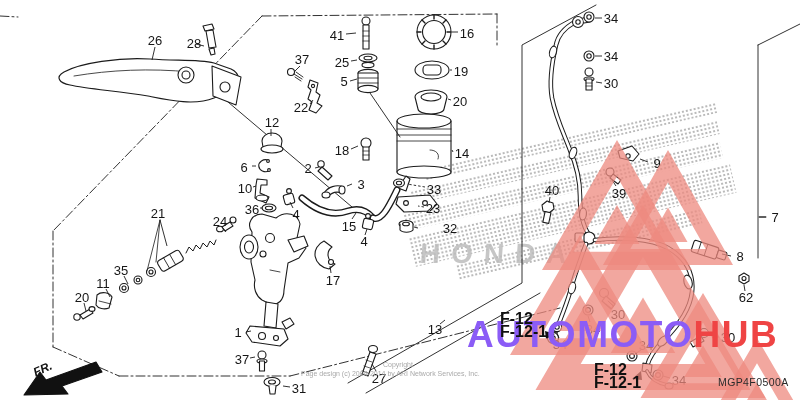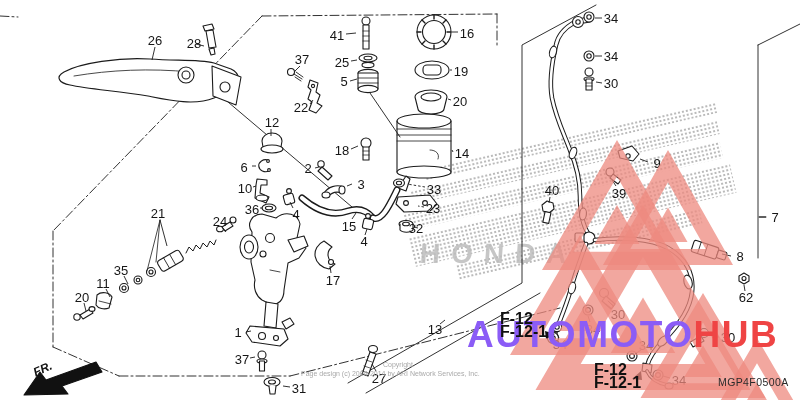--- a/index.html
+++ b/index.html
@@ -439,21 +439,21 @@
       <div class="callout" style="left: 301px; top: 107px;">22</div>
       <div class="callout" style="left: 272px; top: 122px;">12</div>
       <div class="callout" style="left: 244px; top: 167px;">6</div>
       <div class="callout" style="left: 245px; top: 188px;">10</div>
       <div class="callout" style="left: 252px; top: 209px;">36</div>
       <div class="callout" style="left: 342px; top: 150px;">18</div>
       <div class="callout" style="left: 308px; top: 168px;">2</div>
       <div class="callout" style="left: 361px; top: 184px;">3</div>
       <div class="callout" style="left: 434px; top: 189px;">33</div>
       <div class="callout" style="left: 433px; top: 208px;">23</div>
-      <div class="callout" style="left: 416px; top: 228px;">32</div>
+      <div class="callout" style="left: 450px; top: 228px;">32</div>
       <div class="callout" style="left: 349px; top: 226px;">15</div>
       <div class="callout" style="left: 296px; top: 214px;">4</div>
       <div class="callout" style="left: 364px; top: 241px;">4</div>
       <div class="callout" style="left: 333px; top: 280px;">17</div>
       <div class="callout" style="left: 238px; top: 332px;">1</div>
       <div class="callout" style="left: 242px; top: 359px;">37</div>
       <div class="callout" style="left: 299px; top: 388px;">31</div>
       <div class="callout" style="left: 379px; top: 378px;">27</div>
       <div class="callout" style="left: 435px; top: 329px;">13</div>
       <div class="callout" style="left: 158px; top: 213px;">21</div>

